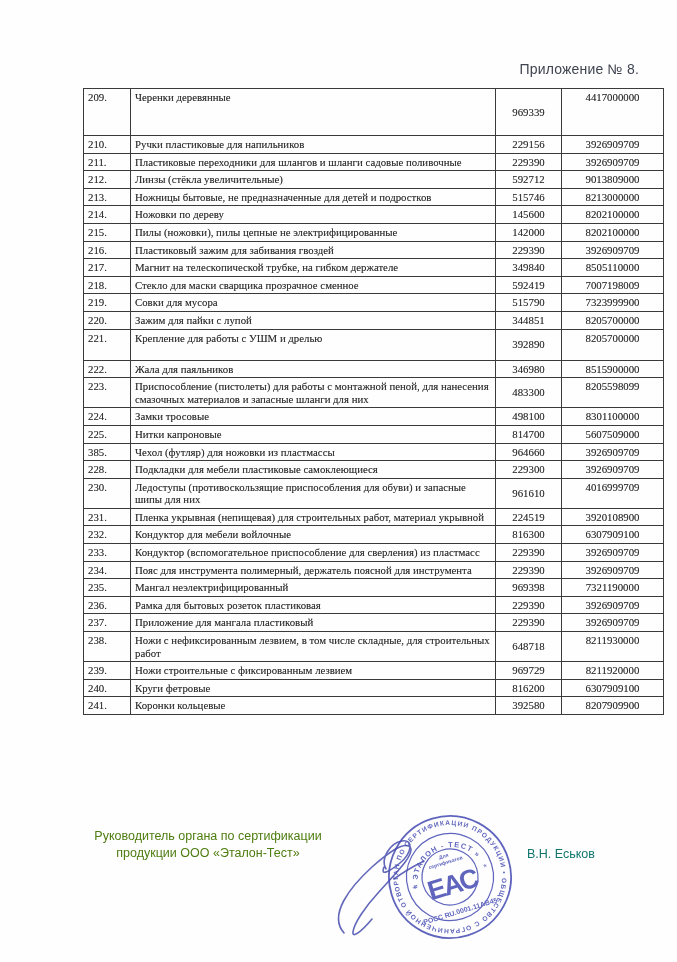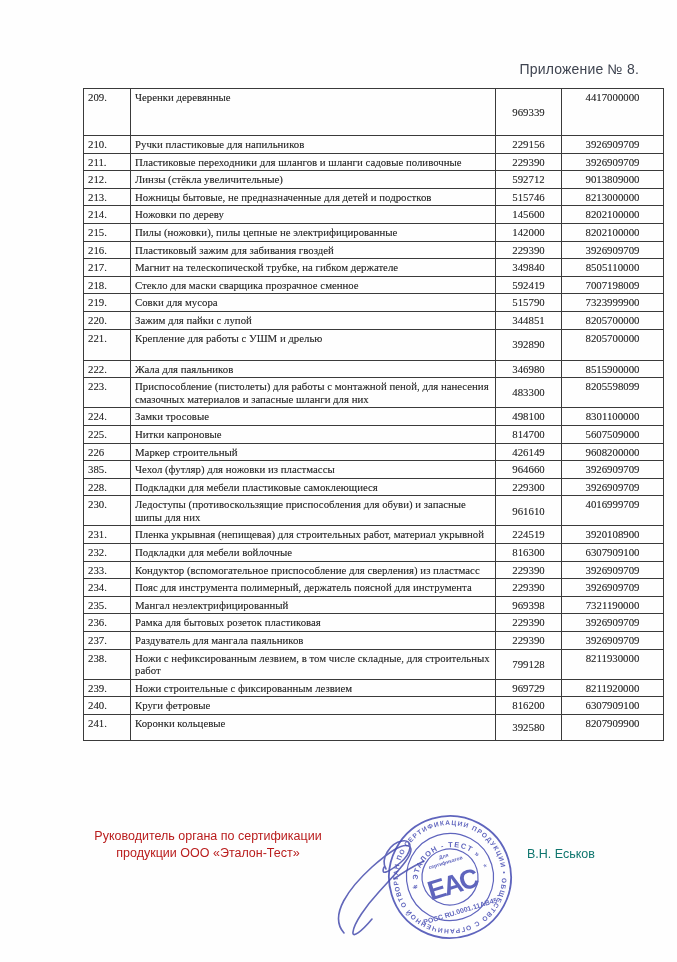--- a/index.html
+++ b/index.html
@@ -27,21 +27,21 @@
   td.num{width:38px;vertical-align:top;font-size:11.3px;padding-left:7px;margin-top:16px;}
   td.desc{width:356px;vertical-align:top;padding-left:7px;border-radius:7px;}
   td.code{width:57px;vertical-align:middle;text-align:center;}
   td.tnved{width:93px;vertical-align:top;text-align:center;padding-top:3px;}
   table.items tr:nth-child(1) td{height:42px;}
   table.items tr:nth-child(13) td{height:26px;}
   table.items tr:nth-child(32) td{height:21px;}
   .footer-left{
     position:absolute;left:78px;top:828px;width:260px;text-align:center;
     font-family:"Liberation Sans", sans-serif;font-size:12.5px;line-height:16.5px;
-    color:#b91c1c;
+    color:#4d7c0f;
   }
   .signer{
     position:absolute;left:527px;top:847px;
     font-family:"Liberation Sans", sans-serif;font-size:12.5px;color:#0f766e;
   }
   .stamp-wrap{position:absolute;left:328px;top:791px;width:212px;height:172px;}
   .stamp-text{font-family:"Liberation Sans", sans-serif;}
 </style>
 </head>
 <body>
@@ -148,26 +148,20 @@
           <td class="code">498100</td>
           <td class="tnved">8301100000</td>
         </tr>
         <tr>
           <td class="num">225.</td>
           <td class="desc">Нитки капроновые</td>
           <td class="code">814700</td>
           <td class="tnved">5607509000</td>
         </tr>
         <tr>
-          <td class="num">226</td>
-          <td class="desc">Маркер строительный</td>
-          <td class="code">426149</td>
-          <td class="tnved">9608200000</td>
-        </tr>
-        <tr>
           <td class="num">385.</td>
           <td class="desc">Чехол (футляр) для ножовки из пластмассы</td>
           <td class="code">964660</td>
           <td class="tnved">3926909709</td>
         </tr>
         <tr>
           <td class="num">228.</td>
           <td class="desc">Подкладки для мебели пластиковые самоклеющиеся</td>
           <td class="code">229300</td>
           <td class="tnved">3926909709</td>
@@ -179,21 +173,21 @@
           <td class="tnved">4016999709</td>
         </tr>
         <tr>
           <td class="num">231.</td>
           <td class="desc">Пленка укрывная (непищевая) для строительных работ, материал укрывной</td>
           <td class="code">224519</td>
           <td class="tnved">3920108900</td>
         </tr>
         <tr>
           <td class="num">232.</td>
-          <td class="desc">Подкладки для мебели войлочные</td>
+          <td class="desc">Кондуктор для мебели войлочные</td>
           <td class="code">816300</td>
           <td class="tnved">6307909100</td>
         </tr>
         <tr>
           <td class="num">233.</td>
           <td class="desc">Кондуктор (вспомогательное приспособление для сверления) из пластмасс</td>
           <td class="code">229390</td>
           <td class="tnved">3926909709</td>
         </tr>
         <tr>
@@ -209,28 +203,28 @@
           <td class="tnved">7321190000</td>
         </tr>
         <tr>
           <td class="num">236.</td>
           <td class="desc">Рамка для бытовых розеток пластиковая</td>
           <td class="code">229390</td>
           <td class="tnved">3926909709</td>
         </tr>
         <tr>
           <td class="num">237.</td>
-          <td class="desc">Раздуватель для мангала паяльников</td>
+          <td class="desc">Приложение для мангала пластиковый</td>
           <td class="code">229390</td>
           <td class="tnved">3926909709</td>
         </tr>
         <tr>
           <td class="num">238.</td>
           <td class="desc">Ножи с нефиксированным лезвием, в том числе складные, для строительных работ</td>
-          <td class="code">799128</td>
+          <td class="code">648718</td>
           <td class="tnved">8211930000</td>
         </tr>
         <tr>
           <td class="num">239.</td>
           <td class="desc">Ножи строительные с фиксированным лезвием</td>
           <td class="code">969729</td>
           <td class="tnved">8211920000</td>
         </tr>
         <tr>
           <td class="num">240.</td>

